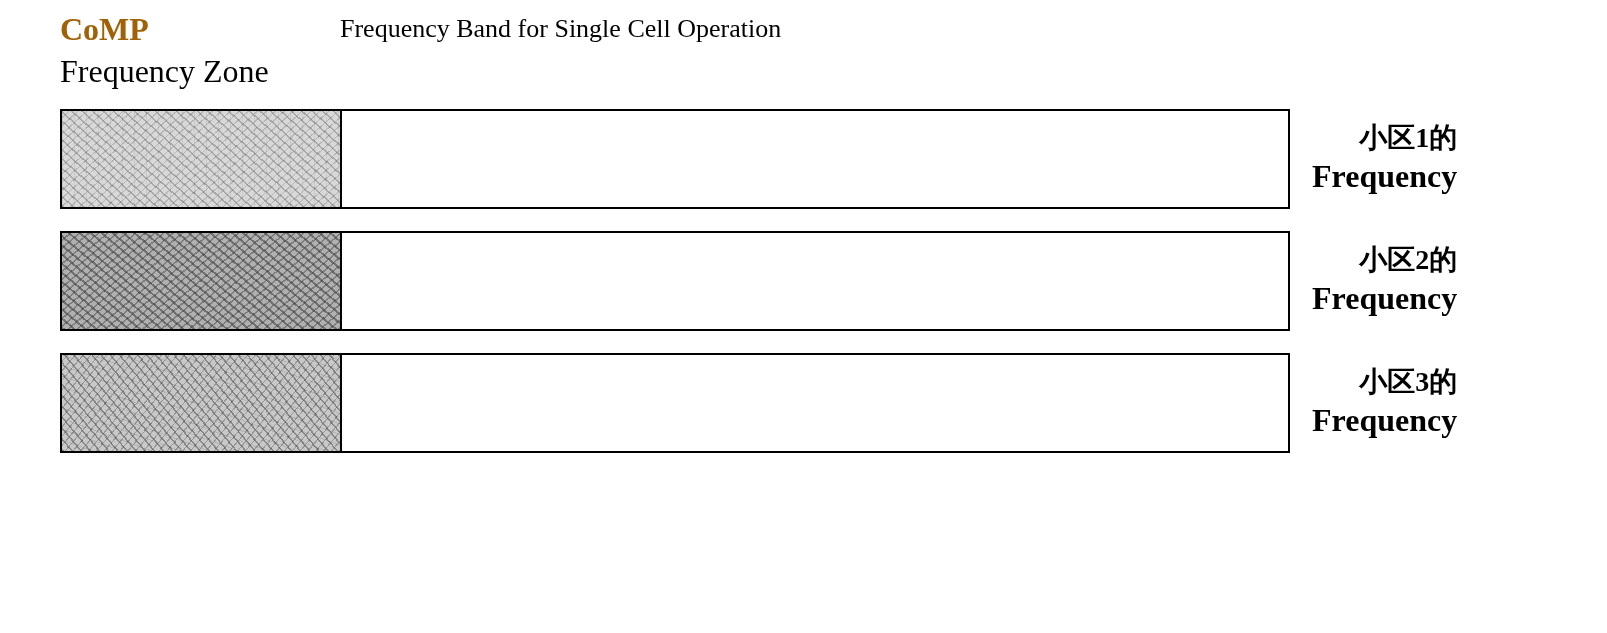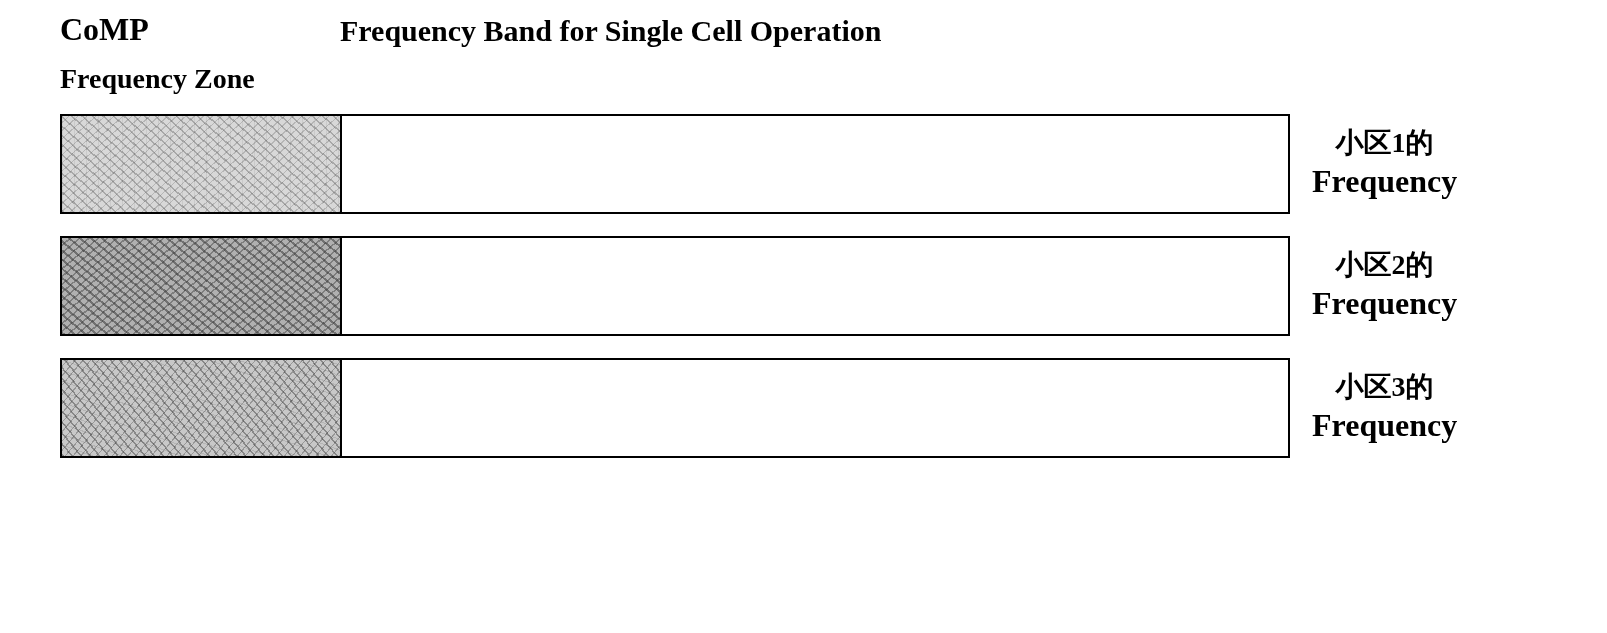--- a/index.html
+++ b/index.html
@@ -28,39 +28,39 @@
 
     .left-header {
       width: 220px;
       flex-shrink: 0;
     }
 
     .comp-title {
       font-size: 32px;
       font-weight: bold;
       line-height: 1.2;
-      color: #000000;
+      color: #a16207;
     }
 
     .freq-zone-label {
-      font-size: 28px;
-      font-weight: bold;
+      font-size: 32px;
+      font-weight: normal;
       color: #000;
       line-height: 1.2;
-      margin-top: 14px;
+      margin-top: 4px;
     }
 
     .right-header {
       padding-left: 60px;
       padding-top: 4px;
     }
 
     .main-title {
-      font-size: 30px;
-      font-weight: bold;
+      font-size: 26px;
+      font-weight: normal;
       color: #000;
     }
 
     .bars-area {
       padding: 18px 0 0 60px;
       display: flex;
       flex-direction: column;
       gap: 22px;
     }
 
@@ -193,21 +193,21 @@
     .bar-empty {
       flex: 1;
       height: 100%;
       background: #ffffff;
     }
 
     .bar-label {
       margin-left: 22px;
       display: flex;
       flex-direction: column;
-      align-items: center;
+      align-items: flex-end;
     }
 
     .label-cn {
       font-size: 28px;
       font-weight: bold;
       color: #000;
       line-height: 1.3;
     }
 
     .label-en {

